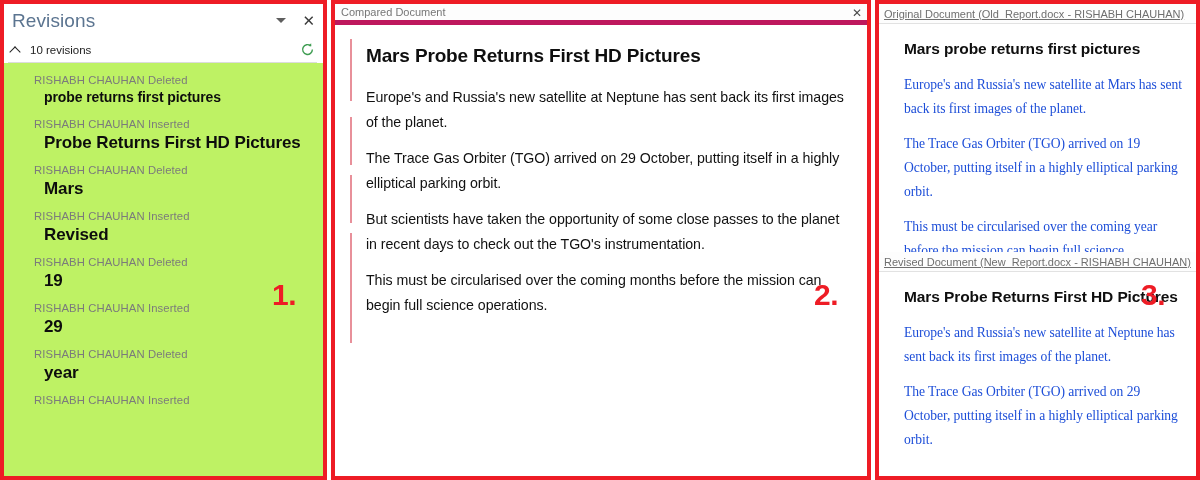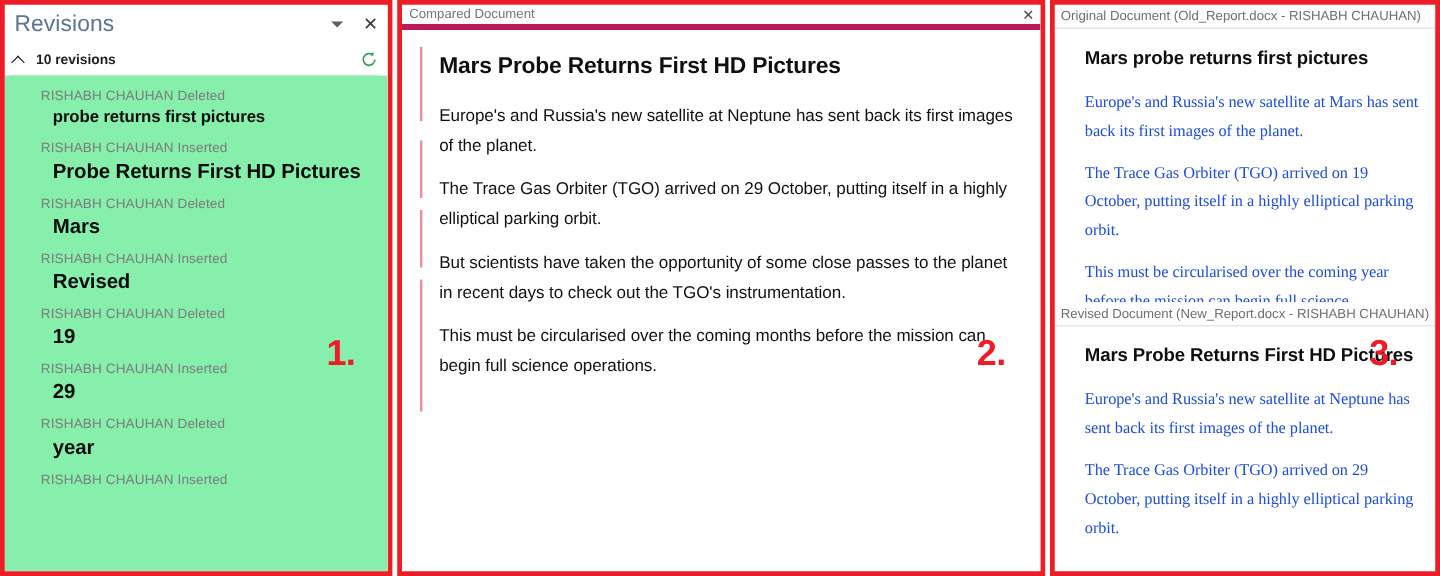--- a/index.html
+++ b/index.html
@@ -115,42 +115,42 @@
     content: "";
     position: absolute;
     left: 1px; top: 4px;
     width: 7px; height: 7px;
     border-left: 1.4px solid #222;
     border-top: 1.4px solid #222;
     transform: rotate(45deg);
   }
   .rev-count-label {
     font-size: 11.5px;
-    font-weight: bold;
+    font-weight: normal;
     color: #1d1d1d;
     font-family: "Liberation Sans", sans-serif;
   }
   .refresh-icon {
     position: absolute;
     right: 8px;
     top: 5px;
     width: 15px; height: 15px;
     cursor: pointer;
   }
 
   .rev-divider {
     height: 1px;
     flex: 0 0 1px;
     background: #dcdcdc;
     margin: 0 6px 0 4px;
   }
 
   .rev-list {
     flex: 1 1 auto;
-    background: #86efac;
+    background: #bef264;
     overflow: hidden;
     padding-top: 9px;
     position: relative;
   }
 
   .rev-item {
     padding: 0 10px 0 30px;
     margin-bottom: 9px;
   }
   .rev-item-author {
@@ -282,20 +282,21 @@
     display: flex;
     align-items: center;
     padding-left: 5px;
     overflow: hidden;
   }
   .src-header-label {
     font-size: 11px;
     color: #6f6f6f;
     font-family: "Liberation Sans", sans-serif;
     white-space: nowrap;
+    text-decoration: underline;
   }
   .src-body {
     padding: 8px 10px 0 25px;
     overflow: hidden;
     height: calc(100% - 20px);
   }
   .src-h1 {
     font-size: 15.5px;
     font-weight: bold;
     color: #0f0f0f;

